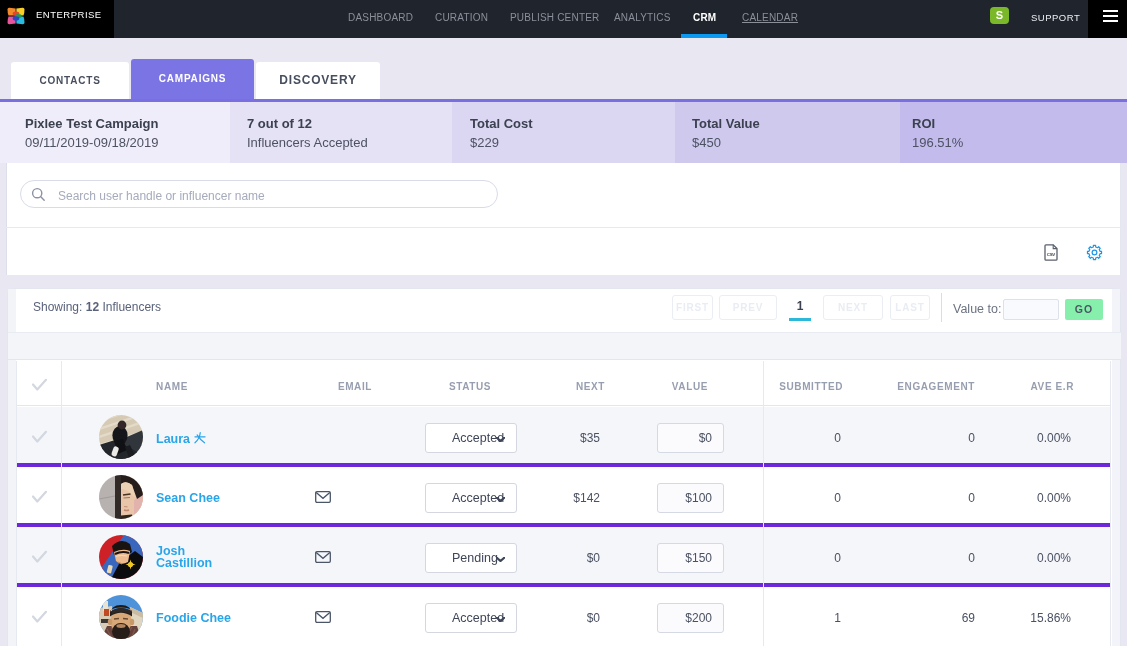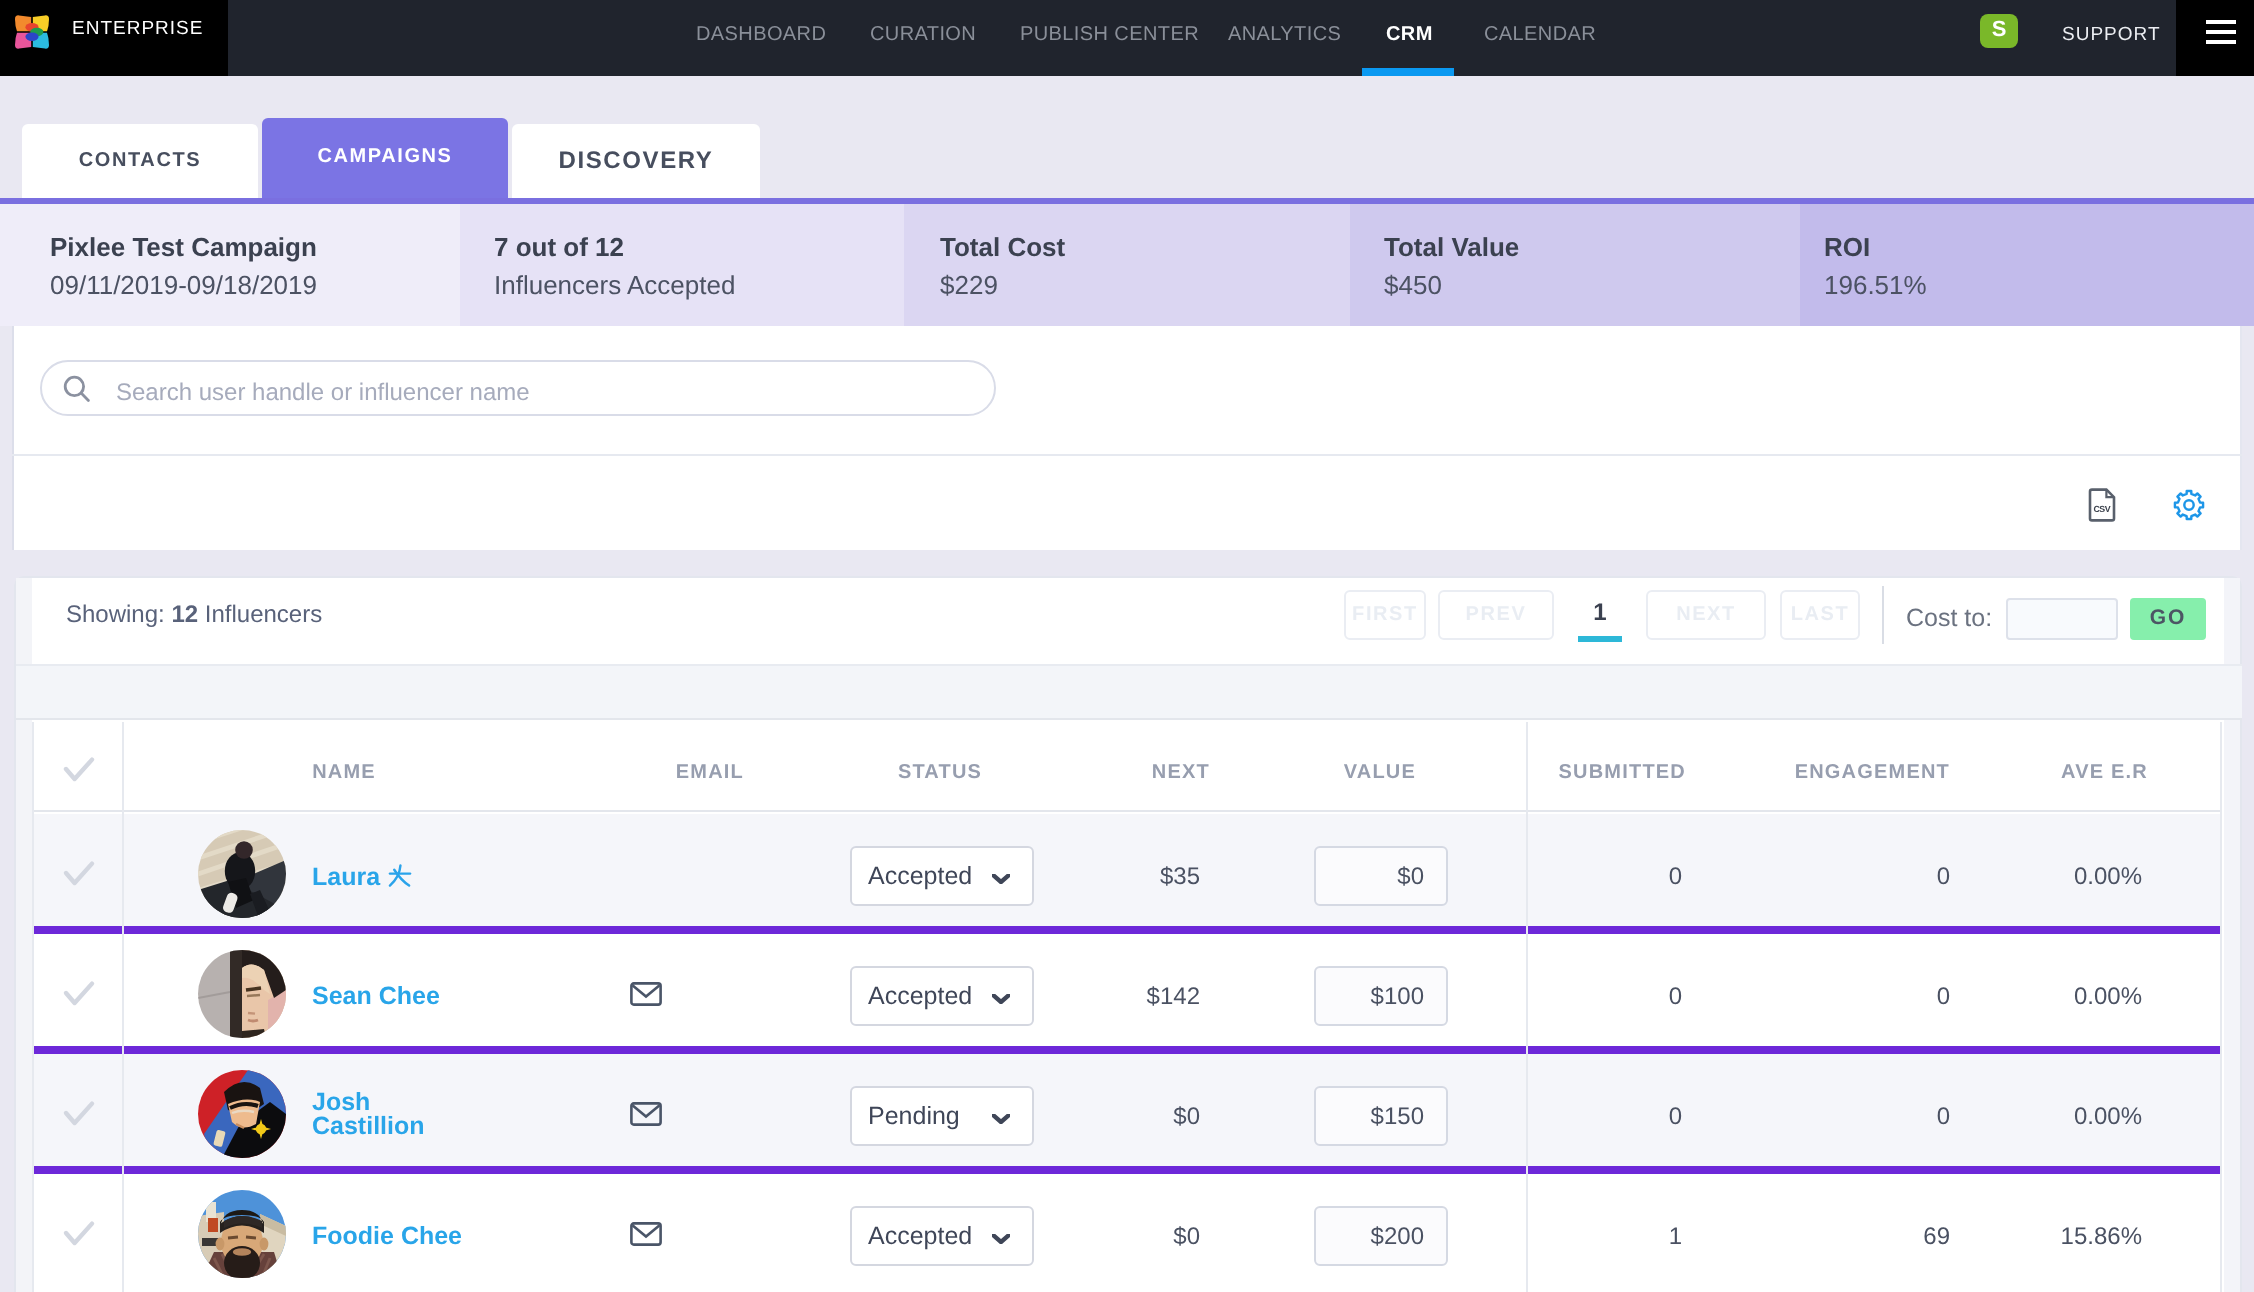--- a/index.html
+++ b/index.html
@@ -22,21 +22,21 @@
   <ellipse cx="11.4" cy="9" rx="2.1" ry="3.3" fill="#1f9c4d" transform="rotate(90 11.4 9)"></ellipse>
   <ellipse cx="9" cy="11.4" rx="3.3" ry="2.1" fill="#2b46c8"></ellipse>
 </svg>
 <div class="abs" style="left:36px;top:9px;color:#fff;font-size:9.5px;letter-spacing:0.5px;font-weight:400;">ENTERPRISE</div>
 
 <div class="abs" style="left:348px;top:12px;color:#8a8f99;font-size:10px;letter-spacing:0.2px;">DASHBOARD</div>
 <div class="abs" style="left:435px;top:12px;color:#8a8f99;font-size:10px;letter-spacing:0.2px;">CURATION</div>
 <div class="abs" style="left:510px;top:12px;color:#8a8f99;font-size:10px;letter-spacing:0.2px;">PUBLISH CENTER</div>
 <div class="abs" style="left:614px;top:12px;color:#8a8f99;font-size:10px;letter-spacing:0.2px;">ANALYTICS</div>
 <div class="abs" style="left:693px;top:12px;color:#ffffff;font-size:10px;letter-spacing:0.2px;font-weight:700;">CRM</div>
-<div class="abs" style="left:742px;top:12px;color:#8a8f99;font-size:10px;letter-spacing:0.2px;">CALENDAR</div>
+<div class="abs" style="left:742px;top:12px;color:#8a8f99;font-size:10px;letter-spacing:0.2px;text-decoration:underline;">CALENDAR</div>
 <div class="abs" style="left:681px;top:34px;width:46px;height:4px;background:#0b99f1;"></div>
 
 <div class="abs" style="left:990px;top:7px;width:19px;height:17px;background:#7ab829;border-radius:4px;color:#fff;font-size:11px;font-weight:700;text-align:center;line-height:17px;">S</div>
 <div class="abs" style="left:1031px;top:12px;color:#eceef2;font-size:9.5px;letter-spacing:0.5px;font-weight:400;">SUPPORT</div>
 <div class="abs" style="left:1088px;top:0;width:39px;height:38px;background:#000;"></div>
 <div class="abs" style="left:1103px;top:10px;width:15px;height:2.2px;background:#fff;"></div>
 <div class="abs" style="left:1103px;top:15px;width:15px;height:2.2px;background:#fff;"></div>
 <div class="abs" style="left:1103px;top:20px;width:15px;height:2.2px;background:#fff;"></div>
 
 <div class="abs" style="left:11px;top:62px;width:118px;height:37px;background:#fff;border-radius:3px 3px 0 0;color:#474e5e;font-size:10px;font-weight:700;letter-spacing:0.8px;text-align:center;line-height:37px;">CONTACTS</div>
@@ -85,21 +85,21 @@
 <div class="abs" style="left:1112px;top:289px;width:8px;height:357px;background:#f3f4f9;"></div>
 <div class="abs" style="left:33px;top:300px;color:#59627a;font-size:12px;">Showing: <b>12</b> Influencers</div>
 
 <div class="abs" style="left:672px;top:295px;width:41px;height:25px;border:1px solid #eaedf3;border-radius:3px;color:#e9edf3;font-size:10px;font-weight:700;letter-spacing:0.8px;text-align:center;line-height:24px;">FIRST</div>
 <div class="abs" style="left:719px;top:295px;width:58px;height:25px;border:1px solid #eaedf3;border-radius:3px;color:#e9edf3;font-size:10px;font-weight:700;letter-spacing:0.8px;text-align:center;line-height:24px;">PREV</div>
 <div class="abs" style="left:789px;top:299px;width:22px;text-align:center;color:#3b4150;font-size:12px;font-weight:700;">1</div>
 <div class="abs" style="left:789px;top:318px;width:22px;height:2.5px;background:#2db8d8;"></div>
 <div class="abs" style="left:823px;top:295px;width:60px;height:25px;border:1px solid #eaedf3;border-radius:3px;color:#e9edf3;font-size:10px;font-weight:700;letter-spacing:0.8px;text-align:center;line-height:24px;">NEXT</div>
 <div class="abs" style="left:890px;top:295px;width:40px;height:25px;border:1px solid #eaedf3;border-radius:3px;color:#e9edf3;font-size:10px;font-weight:700;letter-spacing:0.8px;text-align:center;line-height:24px;">LAST</div>
 <div class="abs" style="left:941px;top:293px;width:1px;height:29px;background:#d9dde5;"></div>
-<div class="abs" style="left:953px;top:302px;color:#6b7280;font-size:12.5px;">Cost to:</div>
+<div class="abs" style="left:953px;top:302px;color:#6b7280;font-size:12.5px;">Value to:</div>
 <div class="abs" style="left:1003px;top:299px;width:56px;height:21px;background:#f8fafd;border:1px solid #dde1ea;border-radius:2px;"></div>
 <div class="abs" style="left:1065px;top:299px;width:38px;height:21px;background:#86efac;border-radius:2px;color:#4c5564;font-size:10.5px;font-weight:700;letter-spacing:1px;text-align:center;line-height:21px;">GO</div>
 
 <div class="abs" style="left:8px;top:332px;width:1113px;height:28px;background:#f3f5f9;border-top:1px solid #e8ebf1;border-bottom:1px solid #e3e6ec;"></div>
 
 <div class="abs" style="left:16px;top:361px;width:1095px;height:45px;background:#fff;border-bottom:1px solid #e3e6ec;"></div>
 <svg class="abs" style="left:31px;top:378px;" width="17" height="14" viewBox="0 0 17 14">
     <path d="M2,6.5 L6.3,11.5 L15,1.8" fill="none" stroke="#d3d7e0" stroke-width="2.2" stroke-linecap="round" stroke-linejoin="round"></path>
   </svg>
 <div class="abs hdr" style="left:122px;top:381px;width:100px;text-align:center;">NAME</div>
@@ -112,21 +112,21 @@
 <div class="abs hdr" style="left:974px;top:381px;width:100px;text-align:right;">AVE E.R</div>
 <style>.hdr{color:#979eaf;font-size:10px;font-weight:700;letter-spacing:0.6px;}</style>
 
 <style>
  .row{position:absolute;left:16px;width:1095px;height:60px;border-bottom:4px solid #6d28d9;}
  .rowg{background:#f5f6fa;} .roww{background:#fff;}
  .chk{position:absolute;left:15px;top:23px;}
  .ava{position:absolute;left:83px;top:8px;}
  .nm{position:absolute;left:140px;color:#29a5e9;font-size:12.5px;font-weight:700;line-height:11.5px;}
  .env{position:absolute;left:299px;top:24px;}
- .dd{position:absolute;left:409px;top:16px;width:92px;height:30px;background:#fff;border:1px solid #d4d7e0;border-radius:3px;color:#3f4658;font-size:12.5px;line-height:28px;padding-left:8px;}
+ .dd{position:absolute;left:409px;top:16px;width:92px;height:30px;background:#fff;border:1px solid #d4d7e0;border-radius:3px;color:#3f4658;font-size:12.5px;line-height:28px;padding-left:26px;}
  .ddc{position:absolute;right:11px;top:12.5px;}
  .cost{position:absolute;left:504px;top:24px;width:80px;text-align:right;color:#4a5162;font-size:12px;}
  .vbox{position:absolute;left:641px;top:16px;width:67px;height:30px;background:#fbfbfd;border:1px solid #d5d9e3;border-radius:3px;color:#4a5162;font-size:12px;text-align:right;line-height:28px;padding-right:11px;}
  .sub{position:absolute;left:744px;top:24px;width:81px;text-align:right;color:#4a5162;font-size:12px;}
  .eng{position:absolute;left:879px;top:24px;width:80px;text-align:right;color:#4a5162;font-size:12px;}
  .aer{position:absolute;left:974px;top:24px;width:81px;text-align:right;color:#4a5162;font-size:12px;}
 </style>
 <svg width="0" height="0" style="position:absolute">
     <defs>
  <clipPath id="cc">

